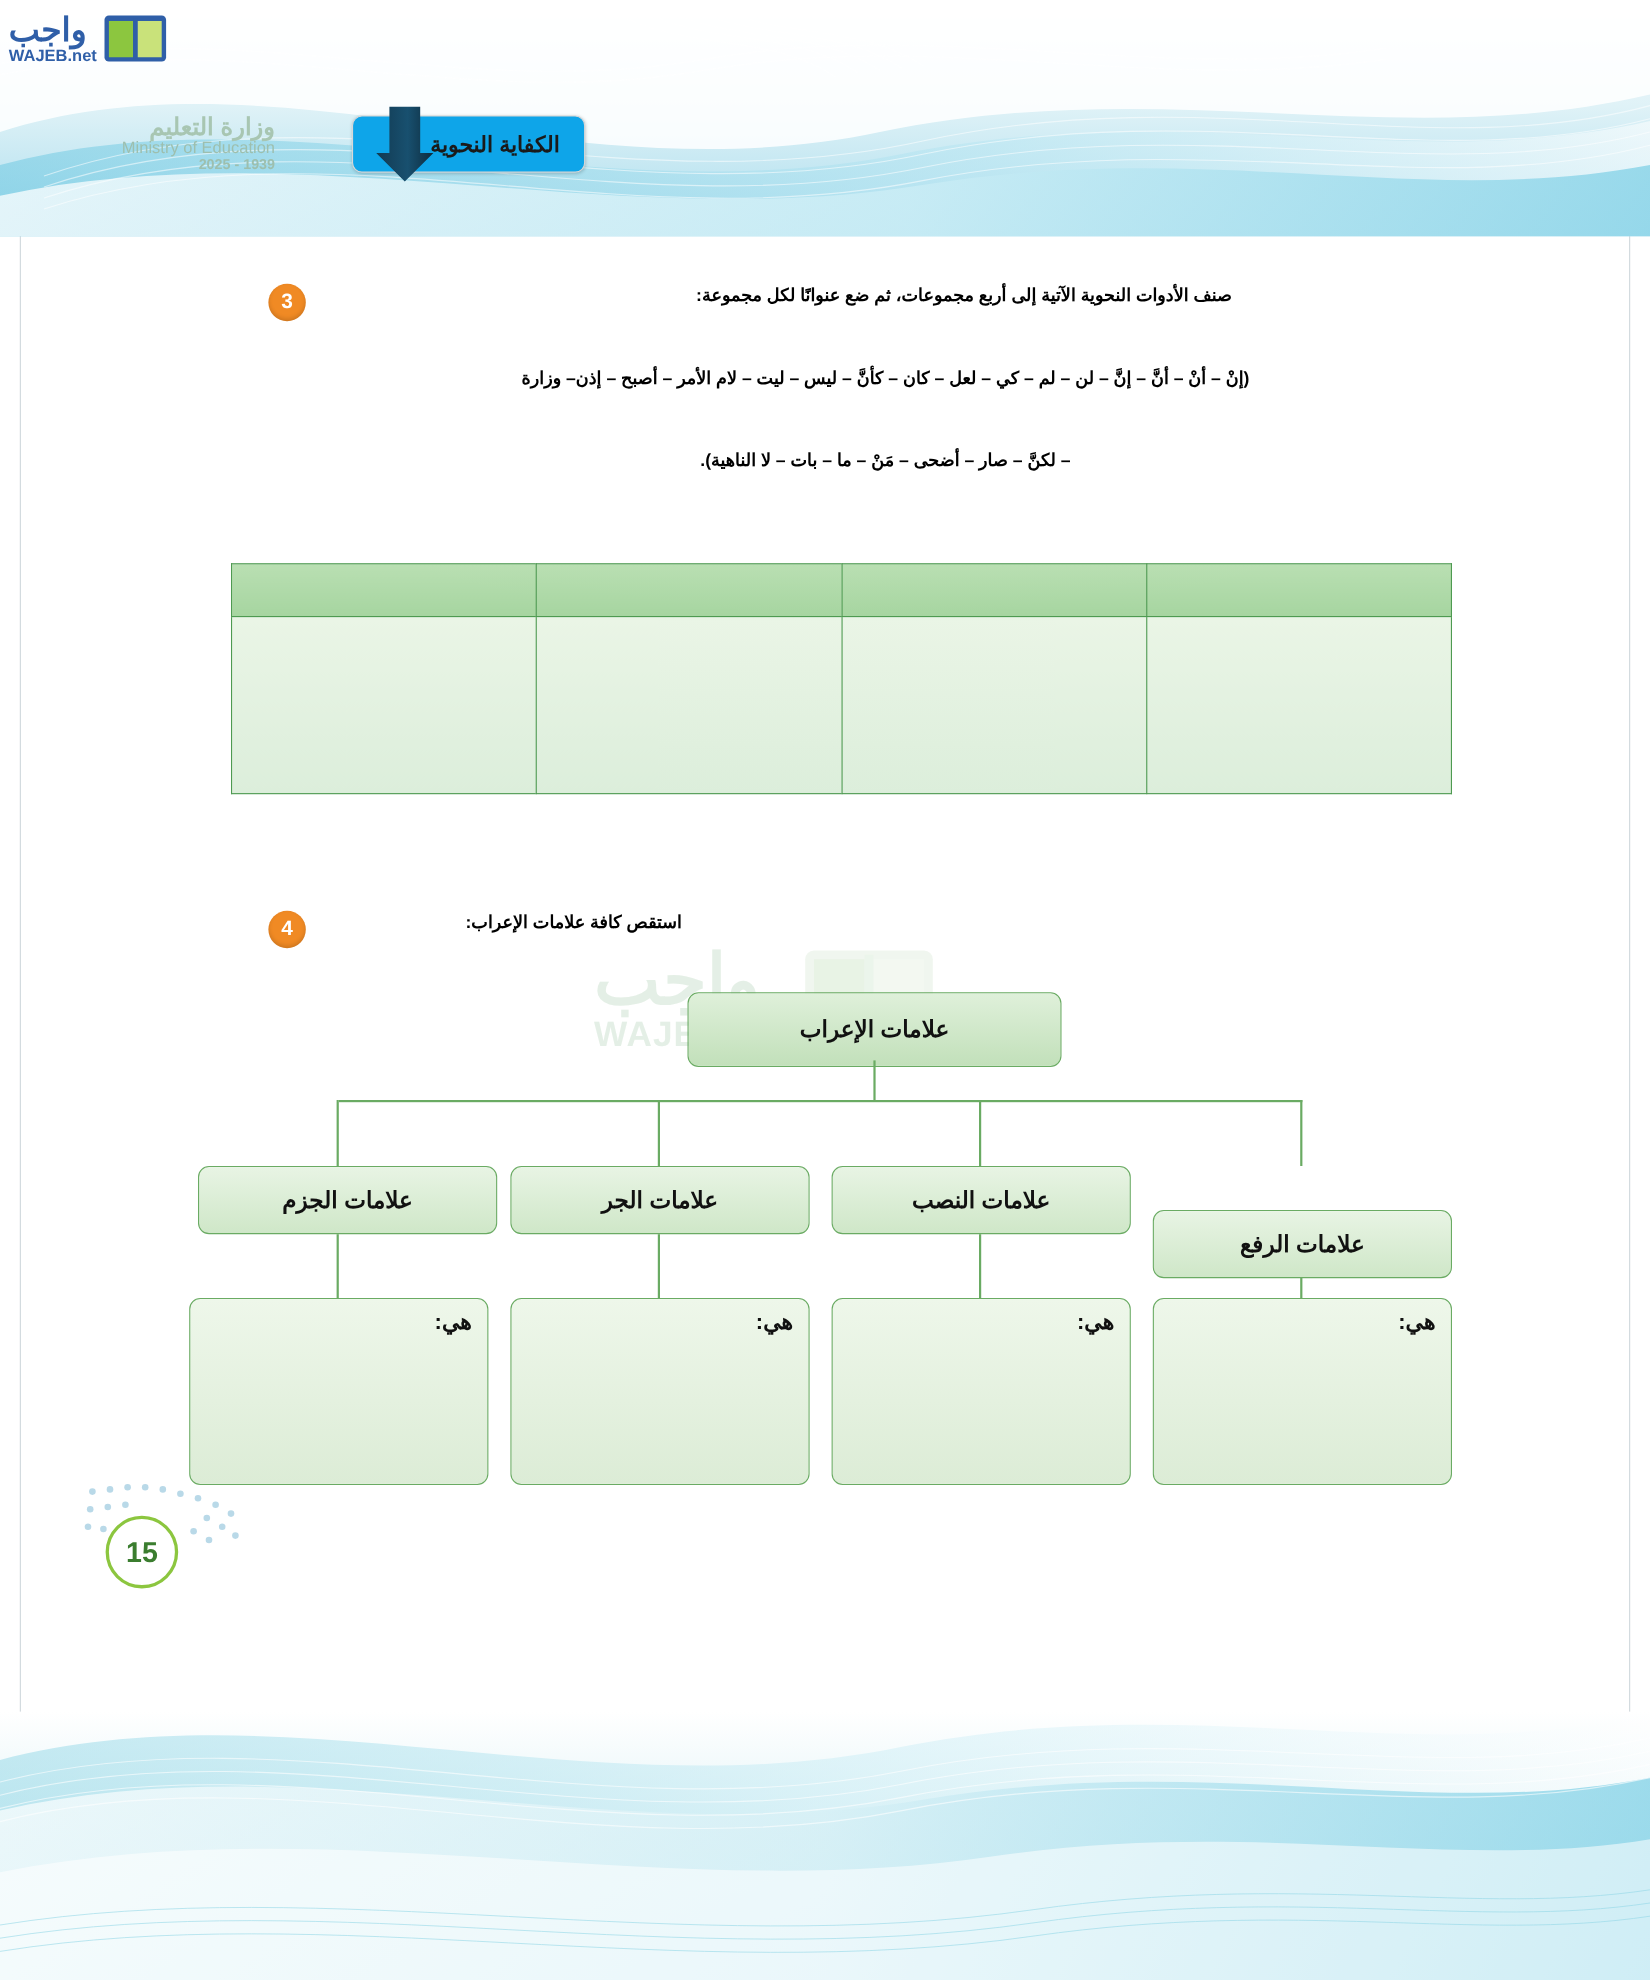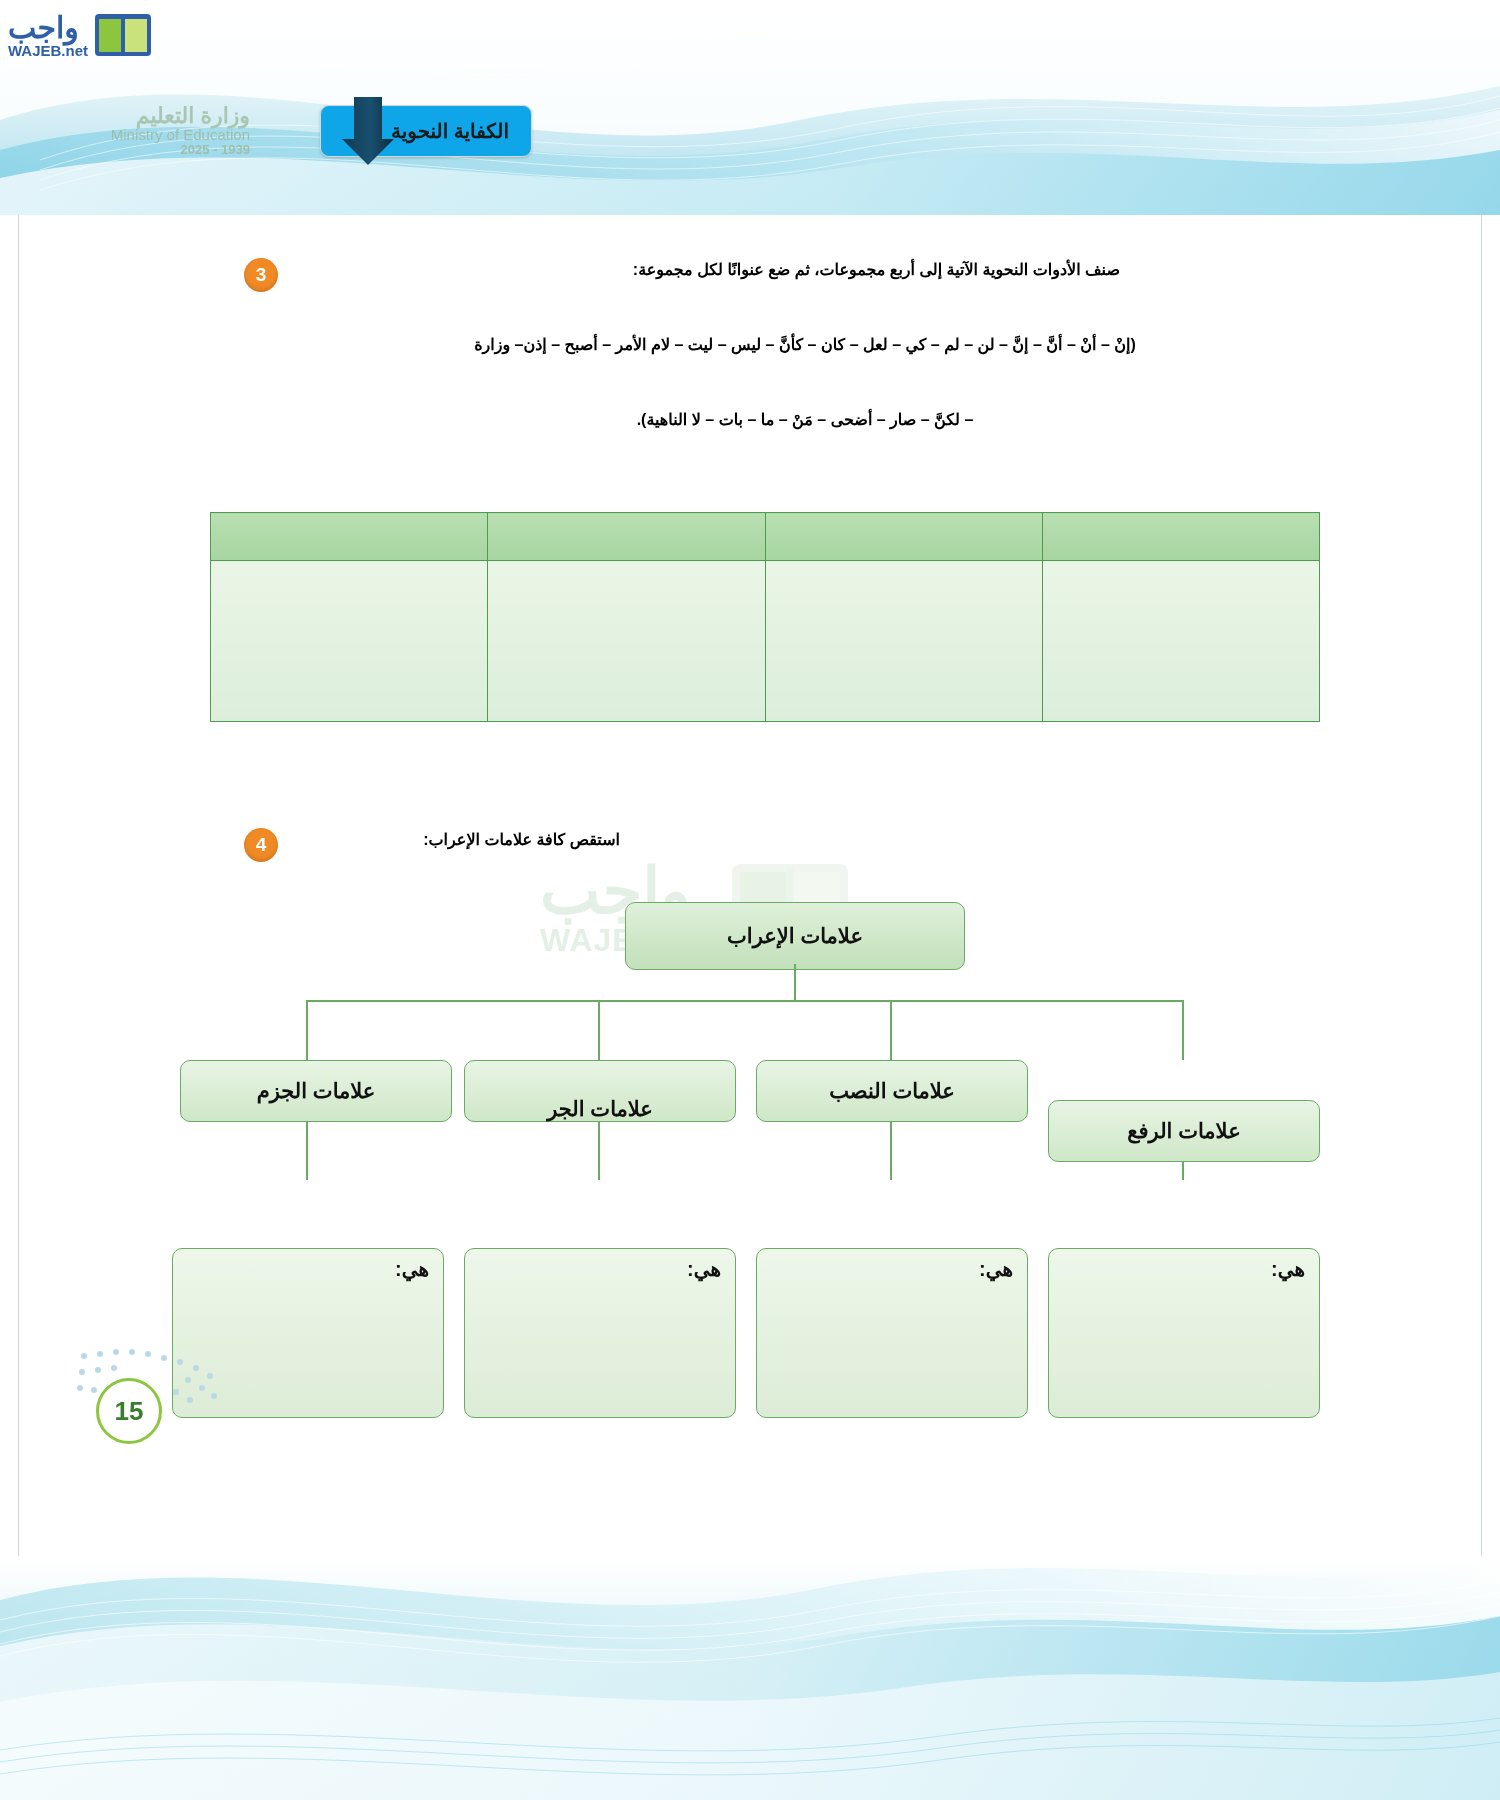--- a/index.html
+++ b/index.html
@@ -129,25 +129,25 @@
     display:flex; align-items:center; justify-content:center;
     font-size:21px; font-weight:bold; color:#111111;
   }
   .node.root {
     top:902px; right:535px; width:340px; height:68px;
     background:linear-gradient(180deg,#dff0da 0%,#c2e0ba 100%);
   }
   .node.lvl2 { top:1060px; width:272px; height:62px; }
   .n-raf  { right:180px;margin-top:40px; }
   .n-nasb { right:472px; }
-  .n-jarr { right:764px;align-items:flex-end; }
+  .n-jarr { right:764px; }
   .n-jazm { right:1048px; }
 
   .box {
-    position:absolute; top:1248px;
+    position:absolute; top:1180px;
     width:272px; height:170px;
     border:1px solid #6aab63; border-radius:10px;
     background:linear-gradient(180deg,#eef7ea 0%,#dcecd6 100%);
   }
   .box .hi {
     position:absolute; top:8px; right:14px;
     font-size:20px; font-weight:bold; color:#111;
   }
   .b-raf  { right:180px; }
   .b-nasb { right:472px; }

